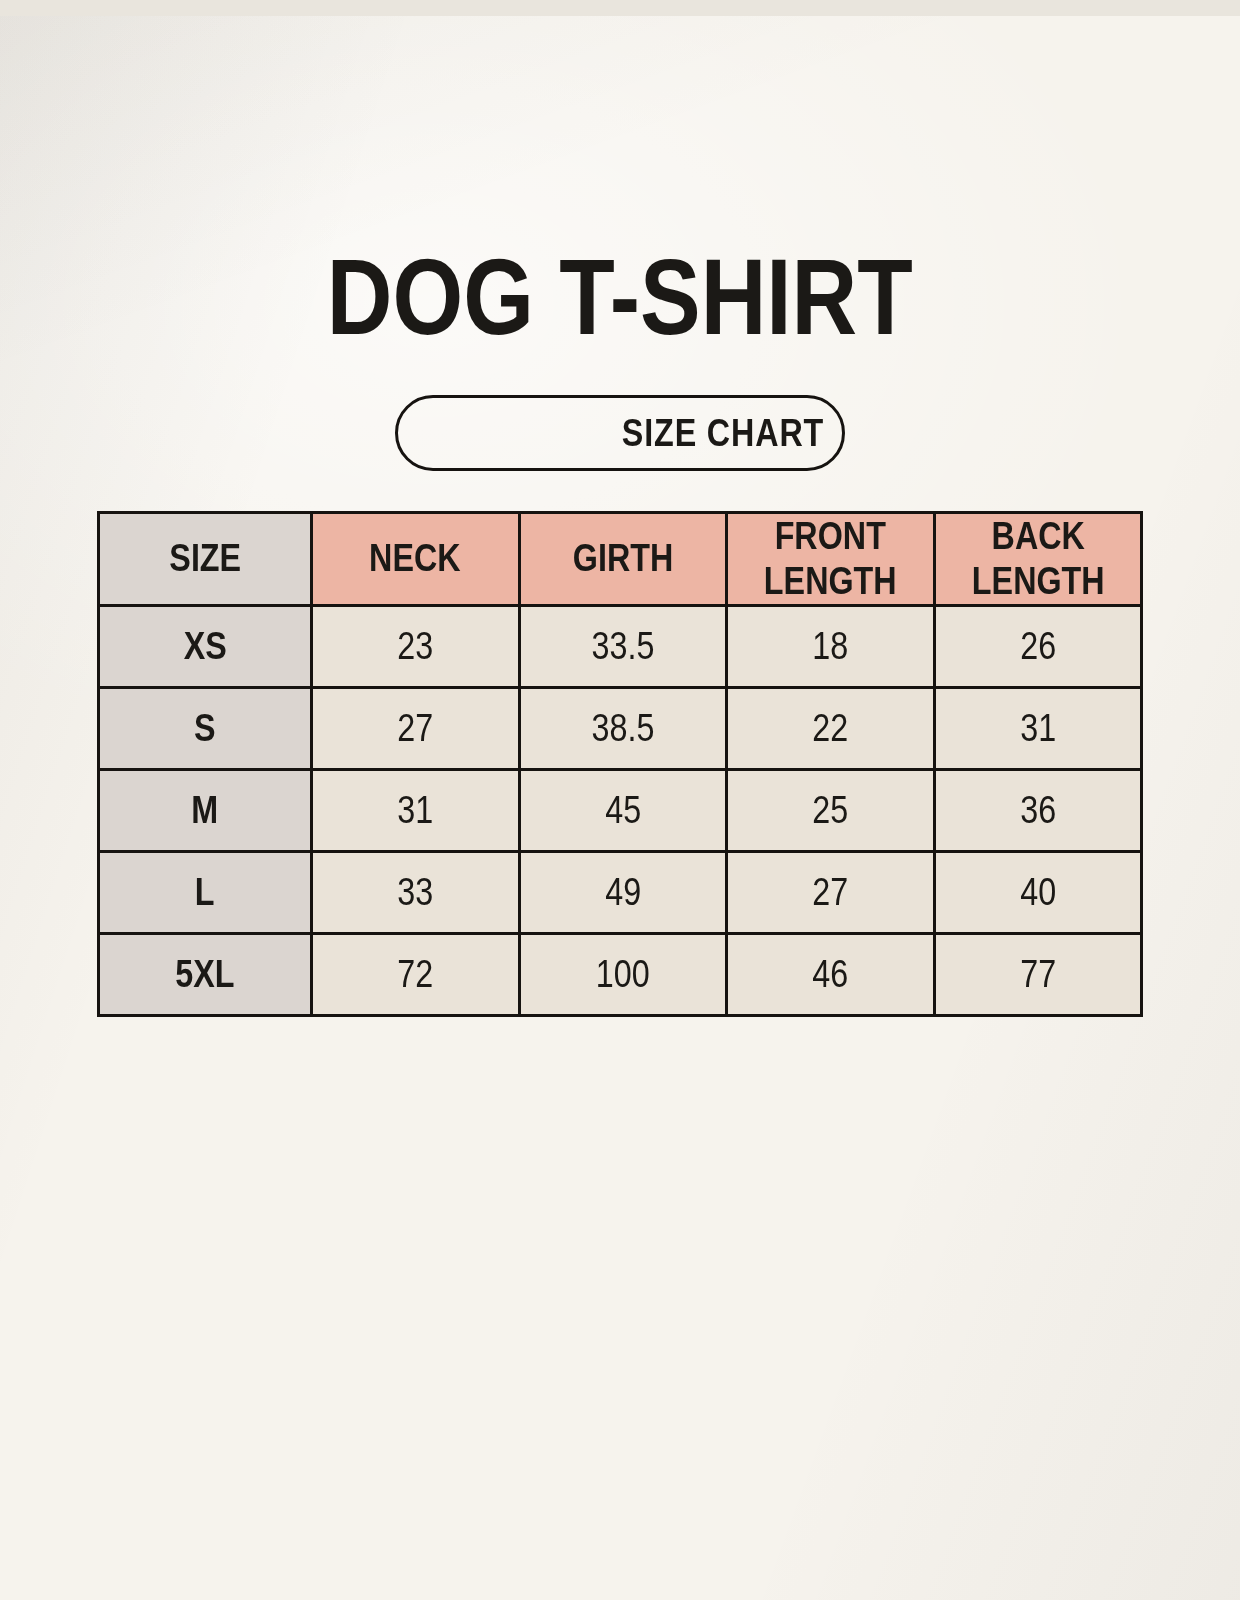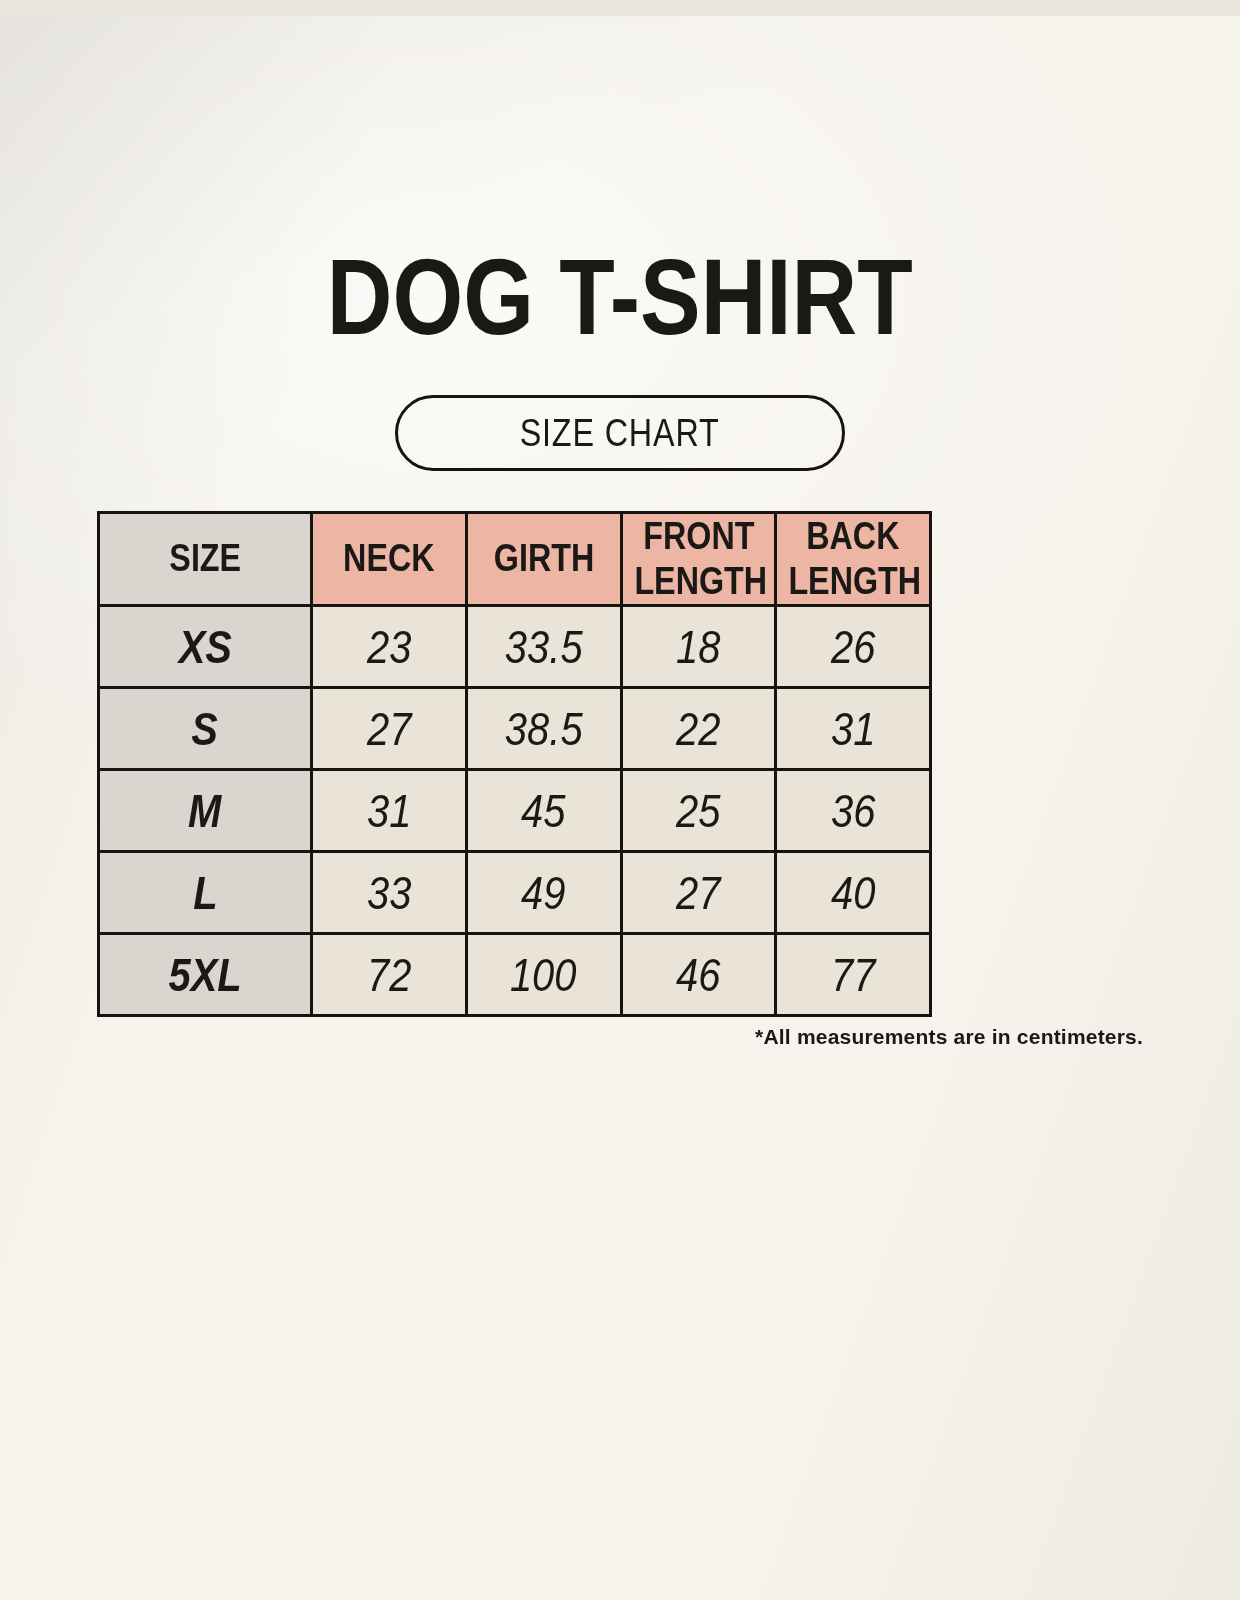--- a/index.html
+++ b/index.html
@@ -42,31 +42,31 @@
     font-weight:700;
     line-height:1;
     letter-spacing:0;
     white-space:nowrap;
   }
   .badge{
     width:450px;height:76px;
     margin:44px auto 0 auto;
     border:3px solid var(--table-border);
     border-radius:40px;
-    display:flex;align-items:center;justify-content:center;
-    font-size:38px;font-weight:400;
+    display:flex;align-items:center;justify-content:flex-end;
+    font-size:38px;font-weight:700;
     letter-spacing:1px;
     background:transparent;
   }
   .table-wrap{
     width:1046px;
     margin:40px auto 0 auto;
   }
   table.size-table{
-    width:835px;
+    width:1046px;
     table-layout:fixed;
     border-collapse:collapse;
     border:3px solid var(--table-border);
   }
   col.c-size{width:213px;}
   th,td{
     border:3px solid var(--table-border);
     text-align:center;
     vertical-align:middle;
     padding:0;
@@ -75,24 +75,23 @@
   th{
     height:91px;
     font-size:38px;
     font-weight:700;
     line-height:1.18;
     background:var(--header-accent);
   }
   th.col-size{background:var(--size-column);}
   td{
     height:82px;
-    font-size:47px;
+    font-size:38px;
     font-weight:400;
     background:var(--cell);
-    font-style:italic;
   }
   td.row-size{
     font-weight:700;
     background:var(--size-column);
   }
   .footnote{
     width:1046px;
     margin:8px auto 0 auto;
     text-align:right;
     font-size:21px;
@@ -161,16 +160,15 @@
         <tr>
           <td class="row-size"><span class="condense">5XL</span></td>
           <td><span class="condense">72</span></td>
           <td><span class="condense">100</span></td>
           <td><span class="condense">46</span></td>
           <td><span class="condense">77</span></td>
         </tr>
       </tbody>
     </table>
 
-    <div class="footnote">*All measurements are in centimeters.</div>
   </div>
 
 </div>
 
 </body></html>

